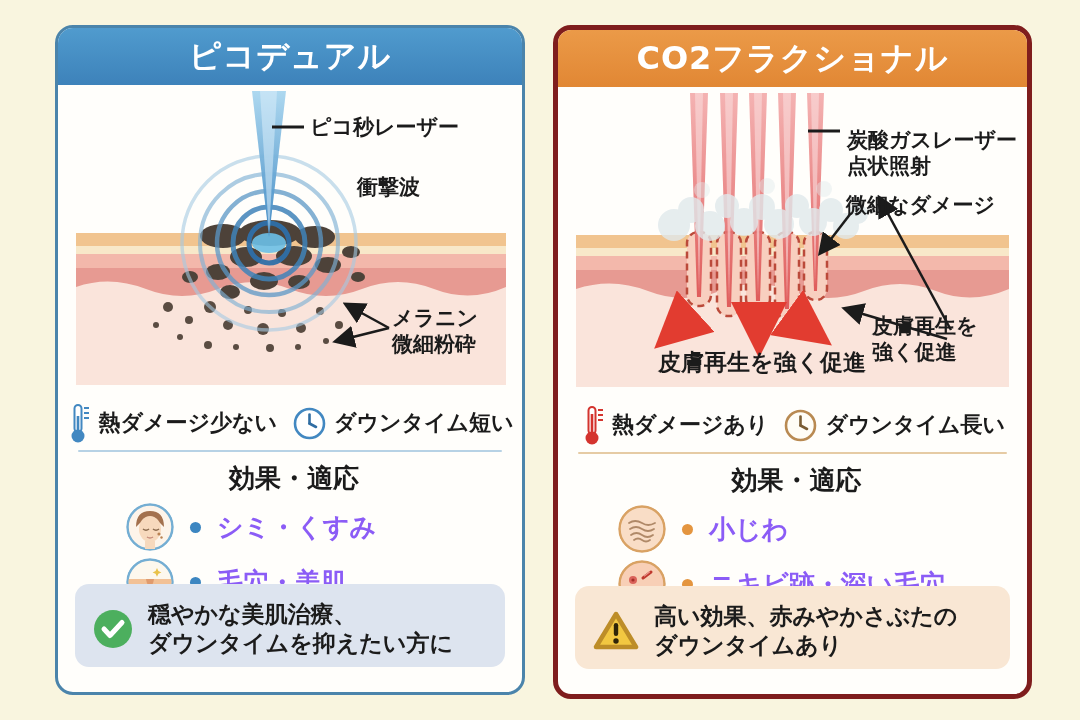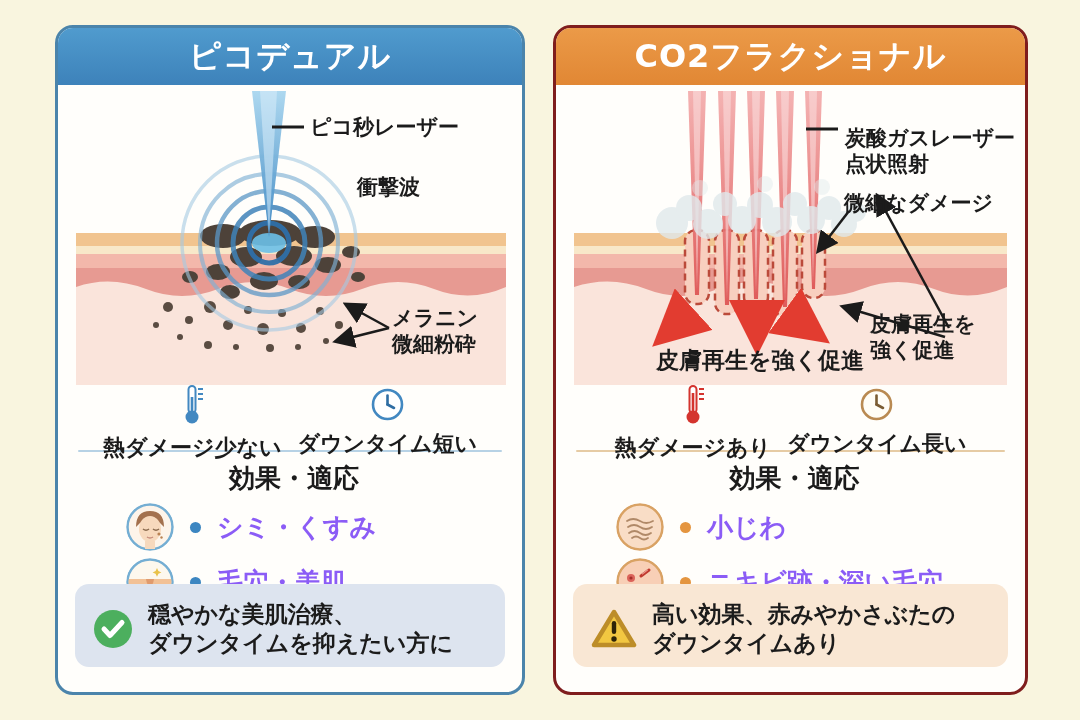--- a/index.html
+++ b/index.html
@@ -1,30 +1,30 @@
 <!DOCTYPE html>
 <html><head>
 <meta charset="utf-8">
 <style>
   html,body{margin:0;padding:0;}
   body{font-family:"DejaVu Sans","Liberation Sans",sans-serif;background:#f9f5df;}
   .canvas{position:relative;width:1080px;height:720px;background:#f9f5df;overflow:hidden;}
   .card{position:absolute;top:25px;height:664px;border-radius:18px;background:#fffefb;overflow:hidden;}
   .card.left{left:55px;width:464px;border:3px solid #4b84ab;}
-  .card.right{left:553px;width:469px;border:3px solid #7f1d1d;}
+  .card.right{left:553px;width:469px;border:5px solid #7f1d1d;}
   .hd{height:57px;display:flex;align-items:center;justify-content:center;
       font-size:32px;font-weight:700;color:#fff;letter-spacing:1px;}
   .hd.blue{background:linear-gradient(#509bce,#3d82ba);}
   .hd.orange{background:linear-gradient(#eb9a48,#e18734);}
   .diagram{position:relative;height:315px;}
   .diagram svg{position:absolute;left:0;top:0;}
   .lbl{position:absolute;font-size:21px;line-height:26px;font-weight:700;color:#1b1b1b;white-space:nowrap;}
   .stats{display:flex;align-items:center;justify-content:center;gap:16px;height:46px;
          font-size:22px;font-weight:700;color:#1b1b1b;}
-  .stat{display:flex;align-items:center;gap:8px;flex-direction:column;}
+  .stat{display:flex;align-items:center;gap:8px;}
   .divider{height:2px;margin:4px 20px 0 20px;border-radius:1px;}
   .divider.blue{background:#b7d2e5;}
   .divider.tan{background:#e6cba4;}
   .fx-title{text-align:center;font-size:26px;font-weight:700;color:#1b1b1b;margin-top:9px;margin-left:8px;}
   .fx-row{display:flex;align-items:center;gap:16px;margin:7px 0 0 68px;}
   .fx-icon{width:48px;height:48px;border-radius:50%;flex:0 0 auto;}
   .bullet{width:11px;height:11px;border-radius:50%;flex:0 0 auto;}
   .bullet.blue{background:#3c86c1;}
   .bullet.orange{background:#e4953f;}
   .fx-label{font-size:26px;font-weight:700;color:#8b5cf6;white-space:nowrap;}

